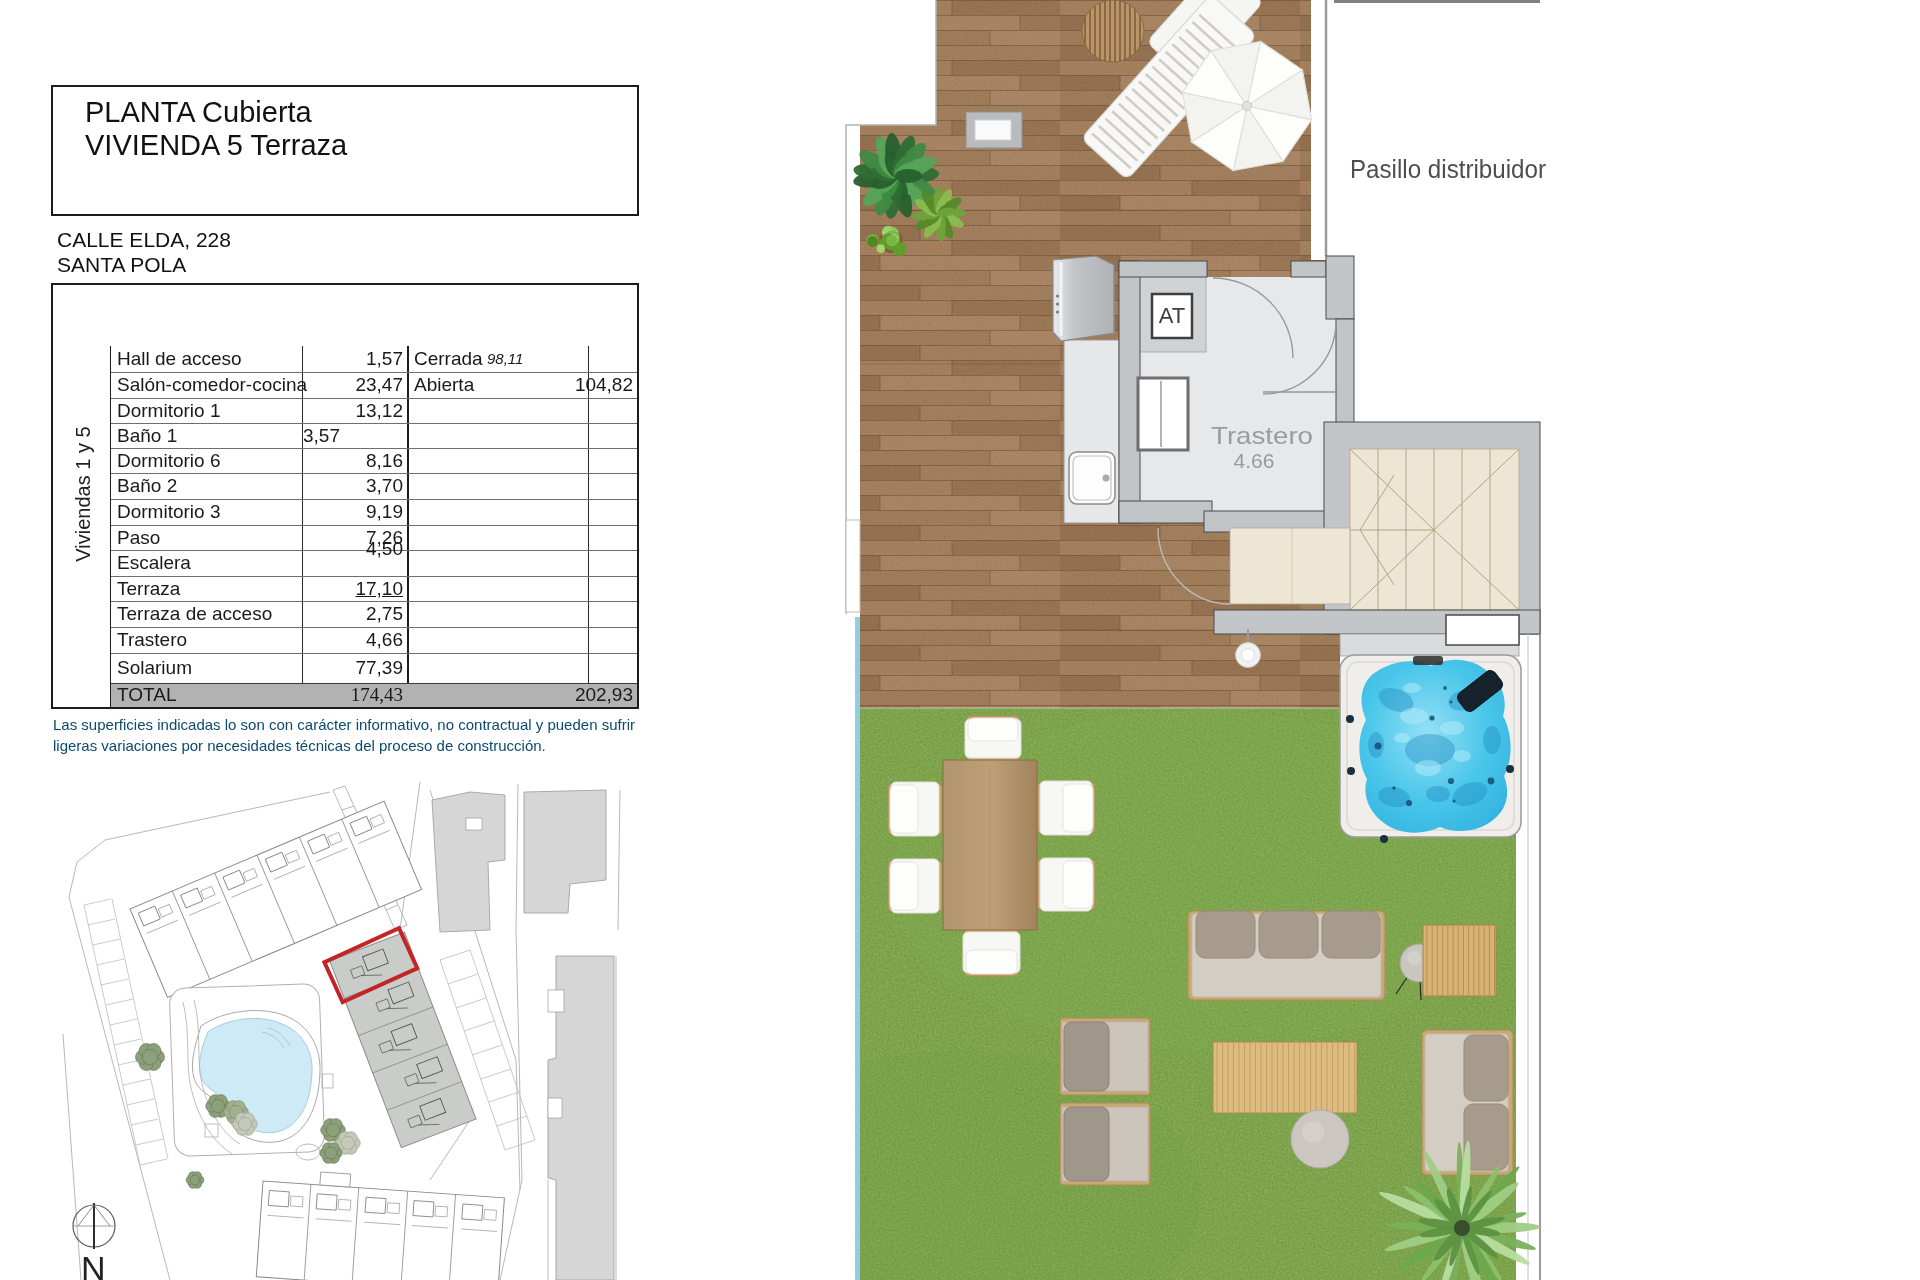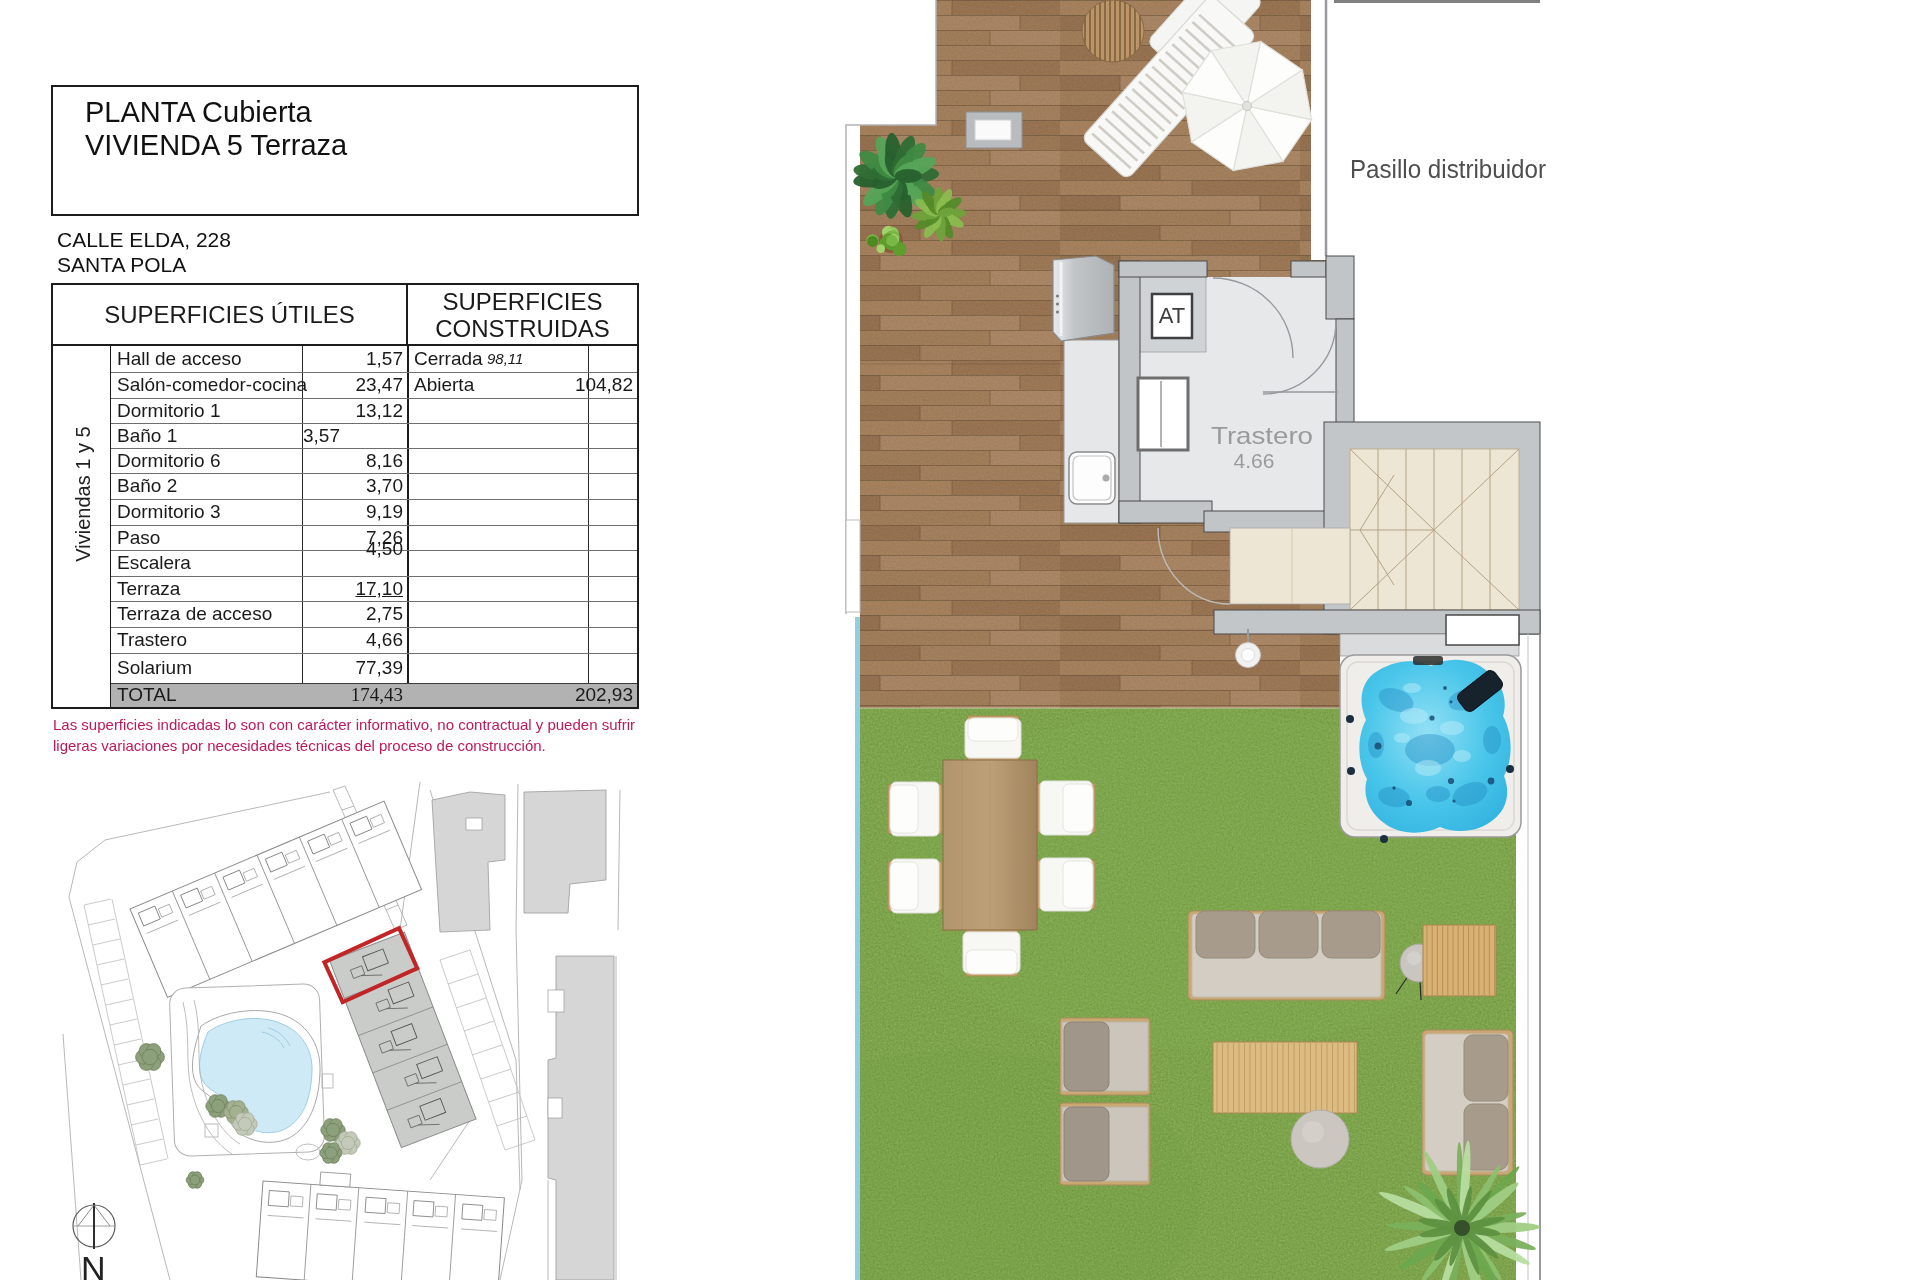--- a/index.html
+++ b/index.html
@@ -10,22 +10,20 @@
 </head>
 <body>
 
 <div class="abs" style="left:51px;top:85px;width:588px;height:131px;border:2px solid #1c1c1c;"></div>
 
 <div class="abs" style="left:85px;top:96px;font-size:29px;line-height:33px;color:#111;">PLANTA Cubierta<br>VIVIENDA 5 Terraza</div>
 
 <div class="abs" style="left:57px;top:227px;font-size:21px;line-height:25px;color:#111;">CALLE ELDA, 228<br>SANTA POLA</div>
 
 <div class="abs" style="left:51px;top:283px;width:588px;height:426px;border:2px solid #1c1c1c;background:#fff;">
-<div class="abs" style="left:0;top:0;width:355px;height:61px;border-right:2px solid #1c1c1c;border-bottom:2px solid #1c1c1c;display:flex;align-items:center;justify-content:center;font-size:24px;">SUPERFICIES ÚTILES</div>
-<div class="abs" style="left:355px;top:0;width:229px;height:61px;border-bottom:2px solid #1c1c1c;display:flex;align-items:center;justify-content:center;text-align:center;font-size:24px;line-height:27px;">SUPERFICIES<br>CONSTRUIDAS</div>
 
 <div class="abs" style="left:0;top:61px;width:58px;height:361px;border-right:1.5px solid #1c1c1c;"></div>
 <div class="abs" style="left:-39px;top:179px;width:137px;height:60px;transform:rotate(-90deg);font-size:20px;color:#222;display:flex;align-items:center;justify-content:center;white-space:nowrap;">Viviendas 1 y 5</div>
 
 <div class="abs" style="left:248.5px;top:61px;width:1.5px;height:361px;background:#2a2a2a;"></div>
 <div class="abs" style="left:353.5px;top:61px;width:2px;height:361px;background:#1c1c1c;"></div>
 <div class="abs" style="left:534.5px;top:61px;width:1.5px;height:361px;background:#2a2a2a;"></div>
 
 <div class="abs" style="left:58px;top:398px;width:526px;height:24px;background:#b2b2b2;"></div>
 
@@ -83,21 +81,21 @@
 
 <div class="abs" style="left:64px;top:368px;width:185px;height:30px;font-size:19px;line-height:30px;white-space:nowrap;">Solarium</div>
 <div class="abs" style="left:250px;top:368px;width:100px;height:30px;font-size:19px;line-height:30px;text-align:right;">77,39</div>
 <div class="abs" style="left:58px;top:398px;width:526px;height:1px;background:#3a3a3a;"></div>
 
 <div class="abs" style="left:64px;top:398px;width:182px;height:24px;font-size:19px;line-height:24px;">TOTAL</div>
 <div class="abs" style="left:250px;top:398px;width:100px;height:24px;font-size:19px;line-height:24px;text-align:right;font-family:Liberation Serif, serif;">174,43</div>
 <div class="abs" style="left:434px;top:398px;width:146px;height:24px;font-size:19px;line-height:24px;text-align:right;">202,93</div>
 </div>
 
-<div class="abs" style="left:53px;top:714px;font-size:15px;line-height:21px;color:#be185d;">Las superficies indicadas lo son con carácter informativo, no contractual y pueden sufrir<br>ligeras variaciones por necesidades técnicas del proceso de construcción.</div>
+<div class="abs" style="left:53px;top:714px;font-size:15px;line-height:21px;color:#0c4a6e;">Las superficies indicadas lo son con carácter informativo, no contractual y pueden sufrir<br>ligeras variaciones por necesidades técnicas del proceso de construcción.</div>
 
 <div class="abs" style="left:40px;top:780px;width:620px;height:500px;">
 <svg width="620" height="500" viewBox="40 780 620 500" font-family="Liberation Sans, sans-serif">
 
 <g fill="none" stroke="#b8b8b8" stroke-width="1">
 <path d="M69,897 L77,862 L105,840"></path>
 <path d="M69,897 L170,1280"></path>
 <path d="M63,1034 L81,1280"></path>
 <path d="M105,840 L330,792"></path>
 <path d="M420,782 L400,930 L470,1120 L430,1180"></path>

